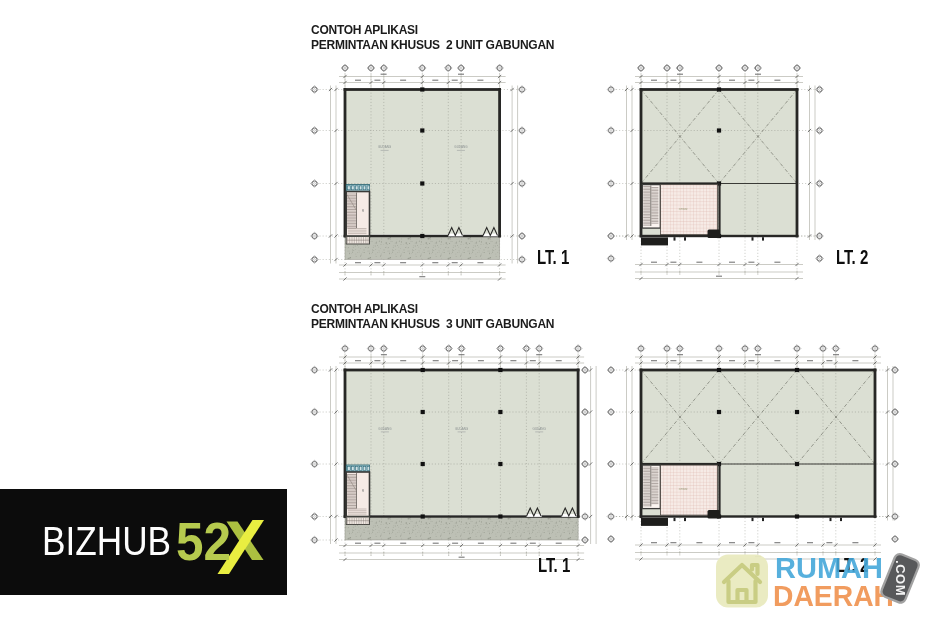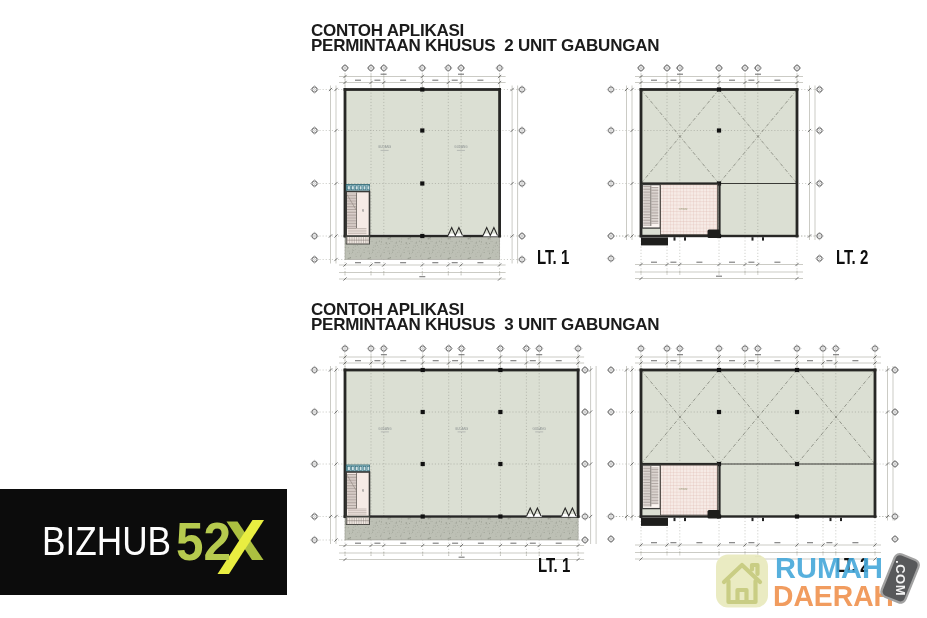--- a/index.html
+++ b/index.html
@@ -1,16 +1,16 @@
 <!DOCTYPE html>
 <html><head><meta charset="utf-8">
 <style>
 html,body{margin:0;padding:0;width:927px;height:618px;background:#ffffff;overflow:hidden;position:relative}
 body{font-family:"Liberation Sans",sans-serif}
-.ttl{position:absolute;font-weight:bold;color:#1b1b1b;font-size:17px;line-height:15.6px;letter-spacing:-0.25px;white-space:pre;transform-origin:0 0}
+.ttl{position:absolute;font-weight:bold;color:#1b1b1b;font-size:12px;line-height:15.6px;letter-spacing:-0.25px;white-space:pre;transform-origin:0 0}
 .lt{position:absolute;font-weight:bold;color:#0e0e0e;font-size:20px;transform:scale(0.75,1);transform-origin:0 50%}
 </style></head>
 <body>
 <svg width="927" height="618" viewBox="0 0 927 618" style="position:absolute;left:0;top:0">
     <defs>
 <pattern id="pave" width="20" height="20" patternUnits="userSpaceOnUse">
 <rect width="20" height="20" fill="#bdc0b5"></rect>
         <circle cx="6.5" cy="3.0" r="0.40" fill="#83877a"></circle>
         <circle cx="16.4" cy="1.9" r="0.37" fill="#8d9184"></circle>
         <circle cx="0.7" cy="8.7" r="0.22" fill="#83877a"></circle>

